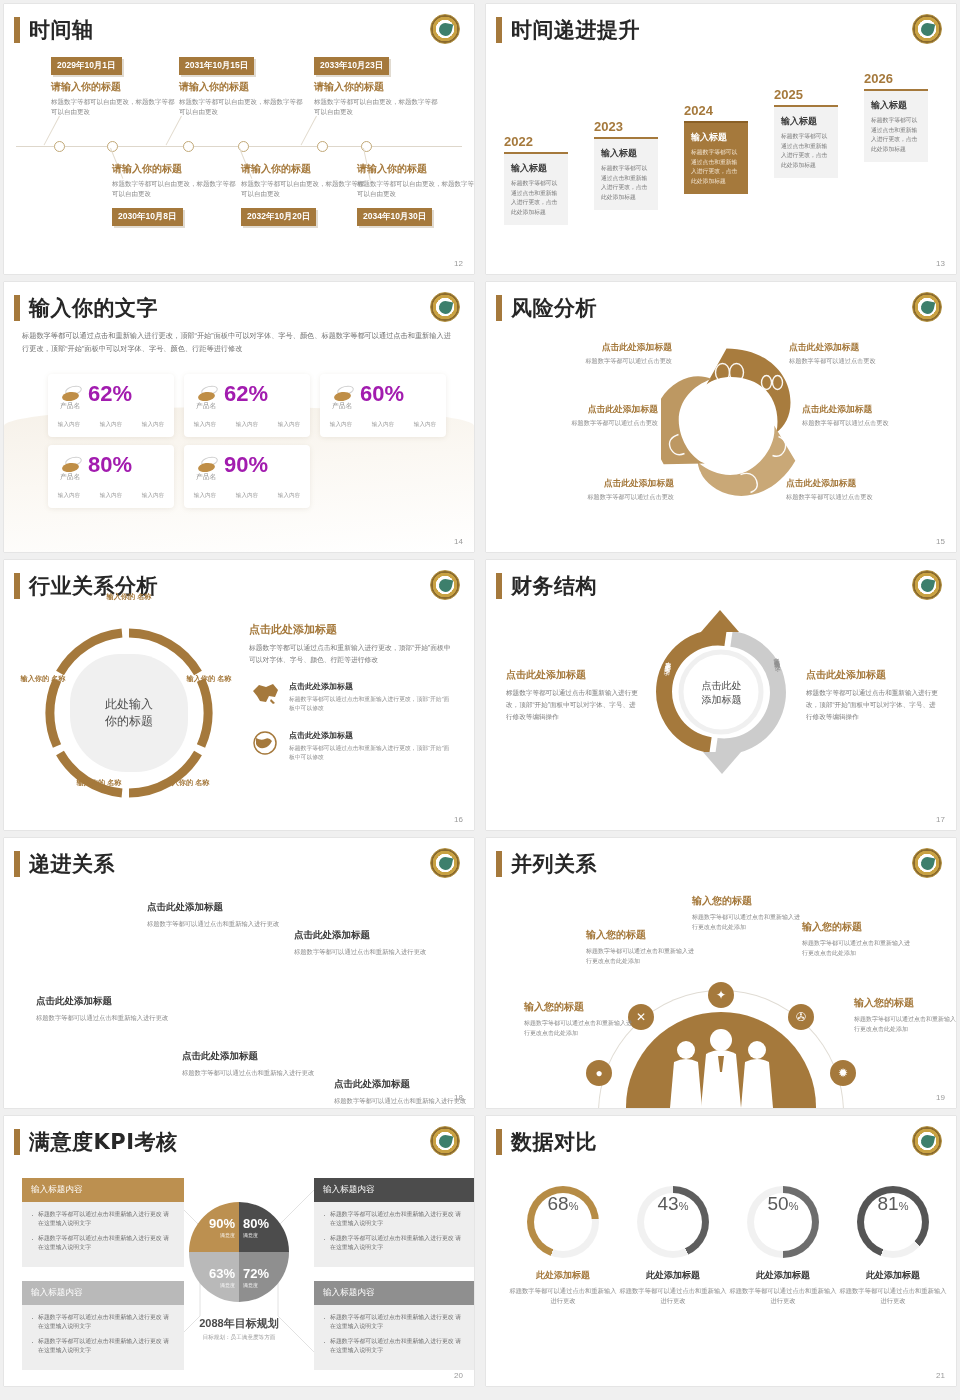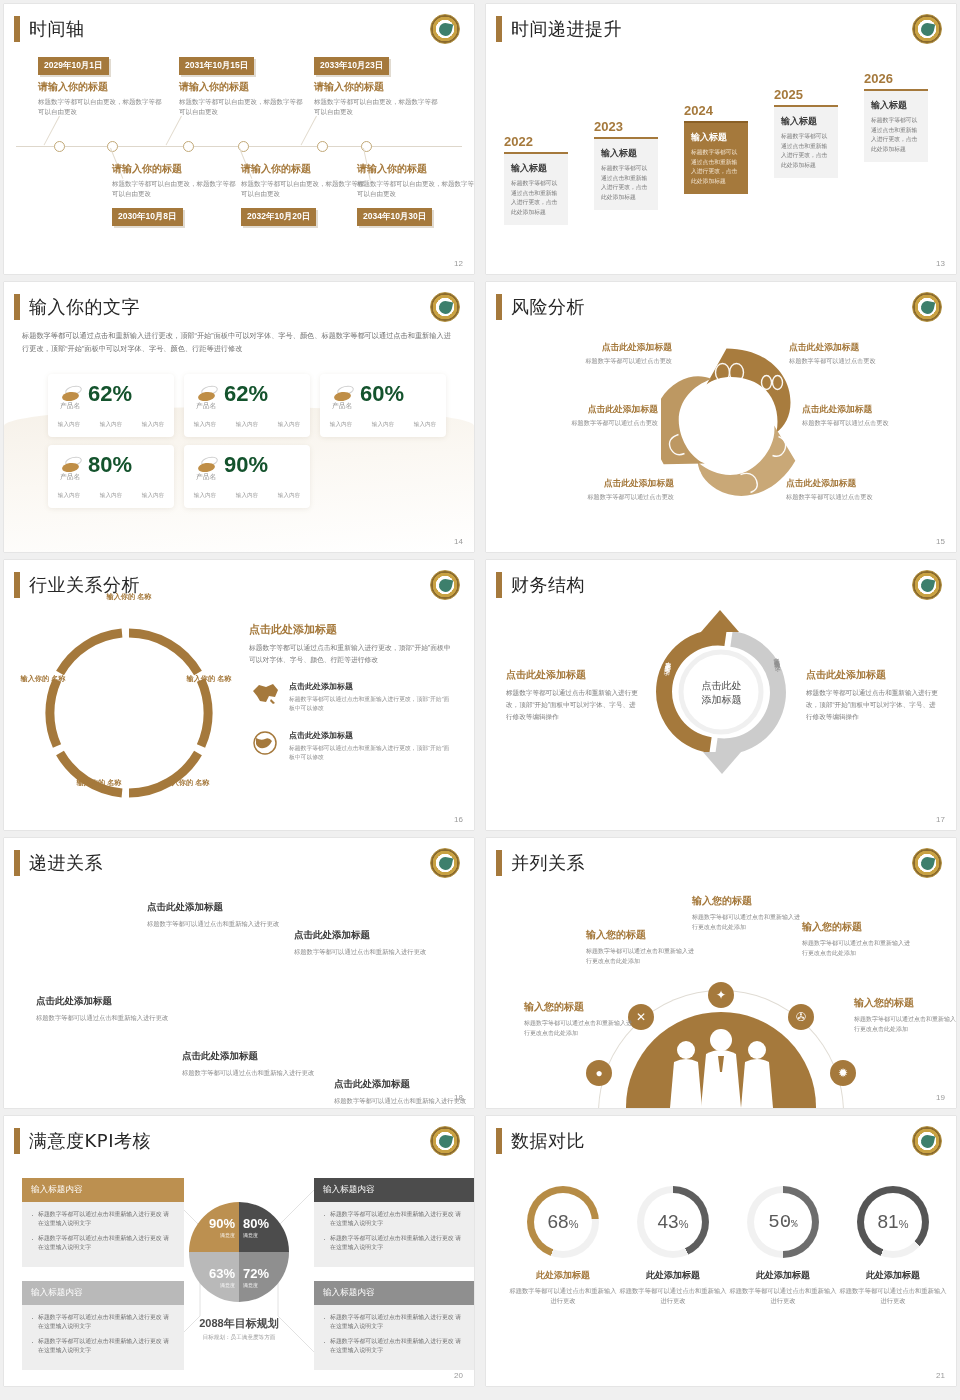--- a/index.html
+++ b/index.html
@@ -20,21 +20,21 @@
     position: relative;
     background: #ffffff;
     overflow: hidden;
     box-shadow: 0 0 1px rgba(0,0,0,0.25);
   }
 
   
   .title-row { position:absolute; left:10px; top:12px; display:flex; align-items:center; }
   .title-bar { width:6px; height:26px; background:#a5793c; margin-right:9px; }
   .slide-title {
-    font-size: 18px; font-weight: normal; color:#272727; letter-spacing:0.5px;
+    font-size: 21px; font-weight: bold; color:#272727; letter-spacing:0.5px;
     font-family: "DejaVu Sans", "Liberation Sans", sans-serif;
   }
   .logo {
     position:absolute; right:14px; top:10px;
     width:30px; height:30px; border-radius:50%;
     background: radial-gradient(circle at 50% 50%, #ffffff 0 46%, #c9a243 47% 62%, #8a6a2e 63% 78%, #ffffff 79% 100%);
     border: 1px solid #b2903f;
     display:flex; align-items:center; justify-content:center;
   }
   .logo .leaf {
@@ -82,21 +82,21 @@
     background: linear-gradient(175deg, #f6f1e9 0%, #fbf8f3 45%, #ffffff 100%);
     border-radius: 100% 100% 0 0 / 38px 38px 0 0;
   }
   .s3-grid { position:absolute; left:44px; top:92px; display:grid; grid-template-columns: repeat(3,126px); grid-template-rows:repeat(2,63px); gap:8px 10px; }
   .s3-card { background:#fff; border-radius:4px; box-shadow:0 1px 5px rgba(140,120,90,0.13); position:relative; }
   .s3-top { display:flex; align-items:center; padding:9px 0 0 14px; }
   .s3-coin { width:20px; height:16px; position:relative; margin-right:6px; }
   .s3-coin .c1 { position:absolute; width:17px; height:9px; border:1.3px solid #cfcfcf; border-radius:50%; left:3px; top:0; background:#fff; transform:rotate(-14deg);}
   .s3-coin .c2 { position:absolute; width:17px; height:9px; background:#bf8e47; border-radius:50%; left:0; top:6px; transform:rotate(-8deg); }
   .s3-pname { position:absolute; left:12px; top:27px; font-size:6.8px; color:#8d8d8d; }
-  .s3-pct { font-size:22px; font-weight:bold; color:#14532d; line-height:1; }
+  .s3-pct { font-size:22px; font-weight:bold; color:#a21caf; line-height:1; }
   .s3-sub { position:absolute; left:0; right:0; bottom:8px; display:flex; justify-content:space-around; font-size:5.6px; color:#9a9a9a; }
 
   
   .s4-center { position:absolute; left:175px; top:60px; width:135px; height:165px; }
   .s4-lbl { position:absolute; width:150px; }
   .s4-lbl .t { font-size:8.8px; font-weight:bold; color:#a5793c; margin-bottom:3px; }
   .s4-lbl .d { font-size:6.2px; color:#8a8a8a; }
   .s4-lbl.r { text-align:right; }
 
   
@@ -155,21 +155,21 @@
   .k-q .v { font-size:13px; font-weight:bold; line-height:1; }
   .k-q .n { font-size:5px; margin-top:2px; opacity:.9; }
   .k-foot { position:absolute; left:150px; top:200px; width:170px; text-align:center; }
   .k-foot .a { font-size:11px; font-weight:bold; color:#4b4b4b; }
   .k-foot .b { font-size:5.6px; color:#9a9a9a; margin-top:3px; }
 
   
   .d-item { position:absolute; width:110px; text-align:center; }
   .d-ring { width:72px; height:72px; margin:0 auto; border-radius:50%; position:relative; }
   .d-hole { position:absolute; inset:7px; background:#fff; border-radius:50%;
-            display:flex; align-items:center; justify-content:center; }
+            display:flex; align-items:flex-start; justify-content:center; }
   .d-val { font-size:19px; color:#5a5a5a; font-weight:400; }
   .d-val small { font-size:11px; }
   .d-t { font-size:9px; font-weight:bold; margin-top:11px; }
   .d-d { font-size:6.3px; color:#8a8a8a; line-height:1.65; margin-top:4px; }
 </style>
 </head>
 <body>
 
 <div class="grid">
 
@@ -192,21 +192,21 @@
       <div class="tl-dot" style="left:301px"></div>
       <div class="tl-dot" style="left:345px"></div>
 
       <div class="tl-diag" style="left:43px;  top:62px; height:33px; transform:rotate(28deg);"></div>
       <div class="tl-diag" style="left:165px; top:62px; height:33px; transform:rotate(28deg);"></div>
       <div class="tl-diag" style="left:300px; top:62px; height:33px; transform:rotate(28deg);"></div>
       <div class="tl-diag" style="left:94px;  top:94px; height:33px; transform:rotate(-22deg);"></div>
       <div class="tl-diag" style="left:223px; top:94px; height:33px; transform:rotate(-22deg);"></div>
       <div class="tl-diag" style="left:347px; top:94px; height:33px; transform:rotate(-12deg);"></div>
 
-      <div class="tl-card" style="left:22px; top:0">
+      <div class="tl-card" style="left:35px; top:0">
         <span class="tl-badge">2029年10月1日</span>
         <div class="tl-head">请输入你的标题</div>
         <div class="tl-desc">标题数字等都可以自由更改，标题数字等都可以自由更改</div>
       </div>
       <div class="tl-card" style="left:163px; top:0">
         <span class="tl-badge">2031年10月15日</span>
         <div class="tl-head">请输入你的标题</div>
         <div class="tl-desc">标题数字等都可以自由更改，标题数字等都可以自由更改</div>
       </div>
       <div class="tl-card" style="left:298px; top:0">
@@ -448,20 +448,24 @@
       <svg width="190" height="190" viewBox="0 0 190 190" style="position:absolute;left:0;top:0">
         <g fill="none" stroke="#a5793c" stroke-width="9" stroke-linecap="butt">
           <path d="M 95,15 A 80,80 0 0 1 164,55"></path>
           <path d="M 167,62 A 80,80 0 0 1 167,128"></path>
           <path d="M 164,135 A 80,80 0 0 1 95,175"></path>
           <path d="M 88,175 A 80,80 0 0 1 26,135"></path>
           <path d="M 23,128 A 80,80 0 0 1 23,62"></path>
           <path d="M 26,55 A 80,80 0 0 1 88,15"></path>
         </g>
       </svg>
+      <div class="s5-core">
+        <span style="white-space:pre-line">此处输入
+你的标题</span>
+      </div>
       <div class="s5-node" style="left:66px;  top:-26px">输入你的
 名称</div>
       <div class="s5-node" style="left:146px; top:56px">输入你的
 名称</div>
       <div class="s5-node" style="left:124px; top:160px">输入你的
 名称</div>
       <div class="s5-node" style="left:36px;  top:160px">输入你的
 名称</div>
       <div class="s5-node" style="left:-20px; top:56px">输入你的
 名称</div>
@@ -721,21 +725,21 @@
         <div class="d-hole">
           <span class="d-val">43</span>
             <span class="d-val"><small>%</small></span>
         </div>
       </div>
       <div class="d-t" style="color:#3a3a3a">此处添加标题</div>
       <div class="d-d">标题数字等都可以通过点击和重新输入进行更改</div>
     </div>
 
     <div class="d-item" style="left:242px; top:70px">
-      <div class="d-ring" style="background: conic-gradient(from 0deg, #6d6d6d 0 180deg, #f1f1f1 180deg 360deg); font-family: Liberation Mono, monospace;">
+      <div class="d-ring" style="background: conic-gradient(from 0deg, #6d6d6d 0 180deg, #f1f1f1 180deg 360deg);">
         <div class="d-hole">
           <span class="d-val">50</span>
             <span class="d-val"><small>%</small></span>
         </div>
       </div>
       <div class="d-t" style="color:#3a3a3a">此处添加标题</div>
       <div class="d-d">标题数字等都可以通过点击和重新输入进行更改</div>
     </div>
 
     <div class="d-item" style="left:352px; top:70px">

